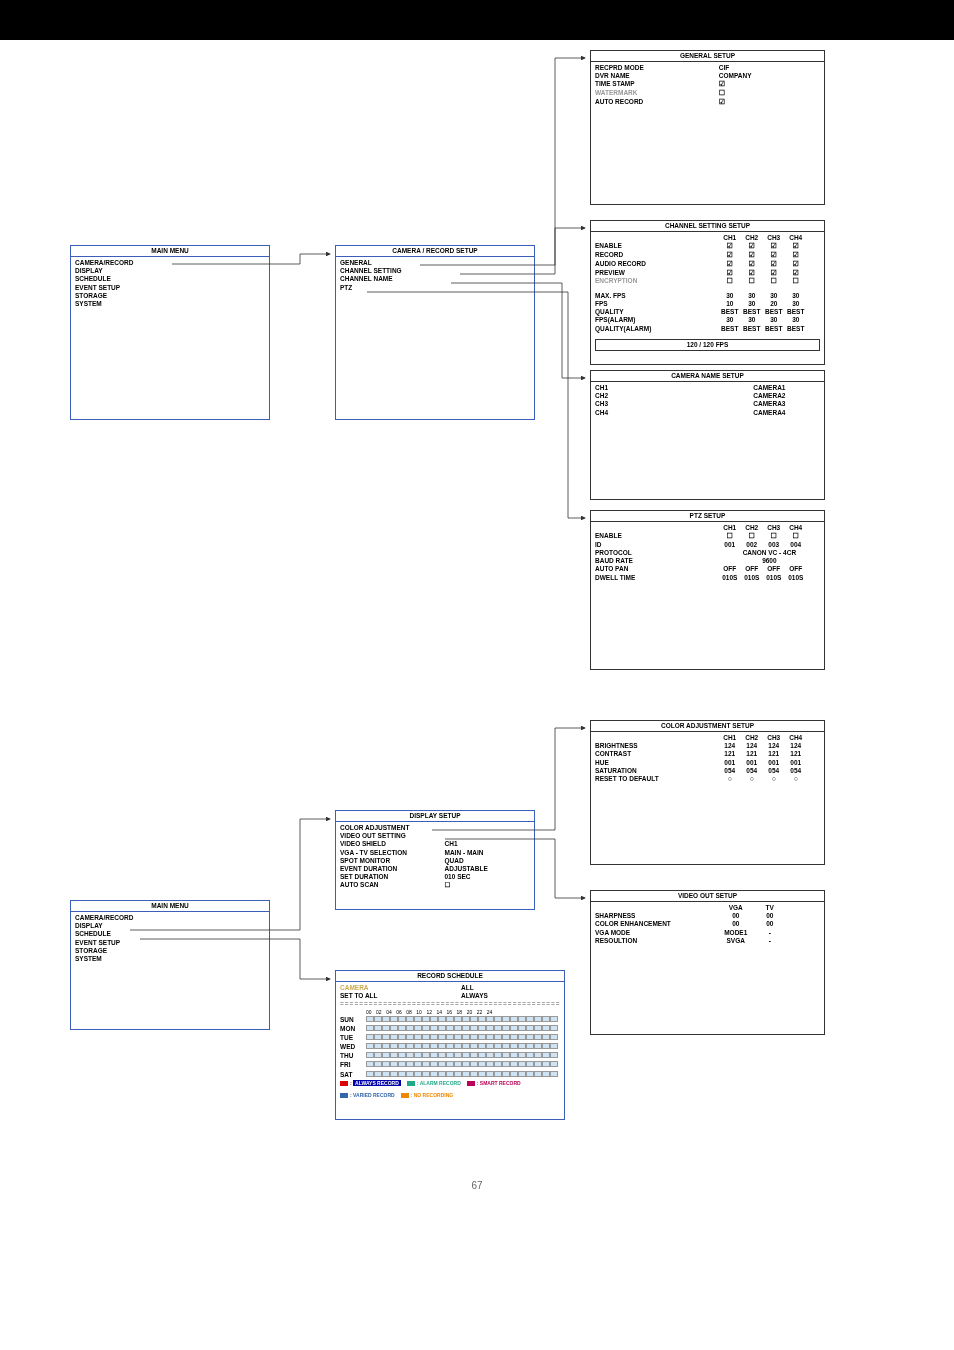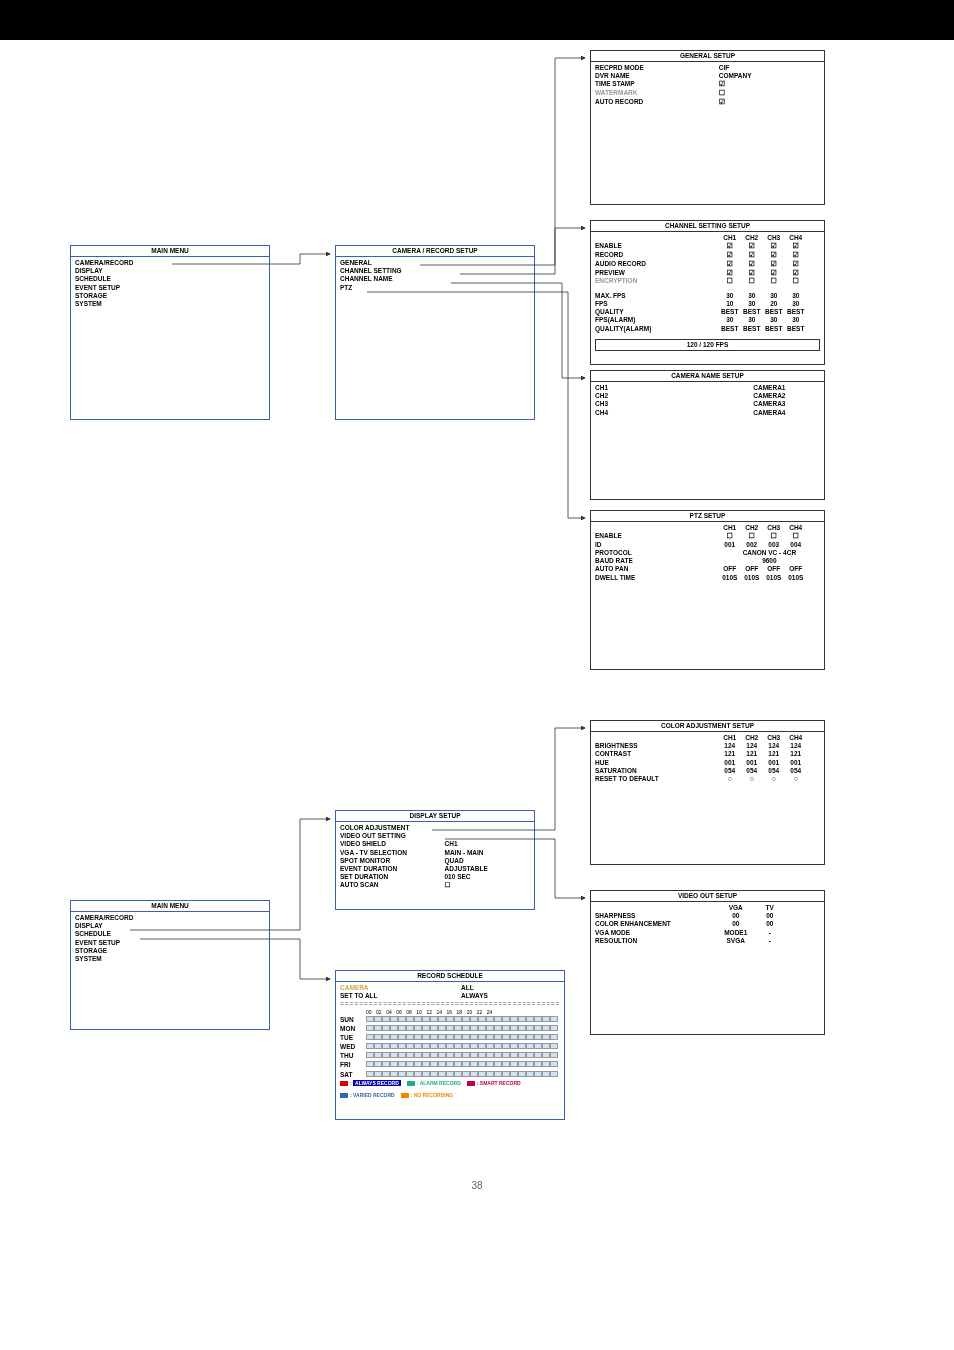--- a/index.html
+++ b/index.html
@@ -657,16 +657,16 @@
       <path d="M432 790 H555 V688 H585" fill="none" stroke="#333" stroke-width="0.8" marker-end="url(#ah)"></path>
 
       <path d="M445 799 H555 V858 H585" fill="none" stroke="#333" stroke-width="0.8" marker-end="url(#ah)"></path>
 
       <path d="M140 899 H300 V939 H330" fill="none" stroke="#333" stroke-width="0.8" marker-end="url(#ah)"></path>
     </svg>
 
   </div>
 
   <div class="footer">
-    <span>38</span>
+    <span>67</span>
   </div>
 
 </div>
 
 </body></html>

